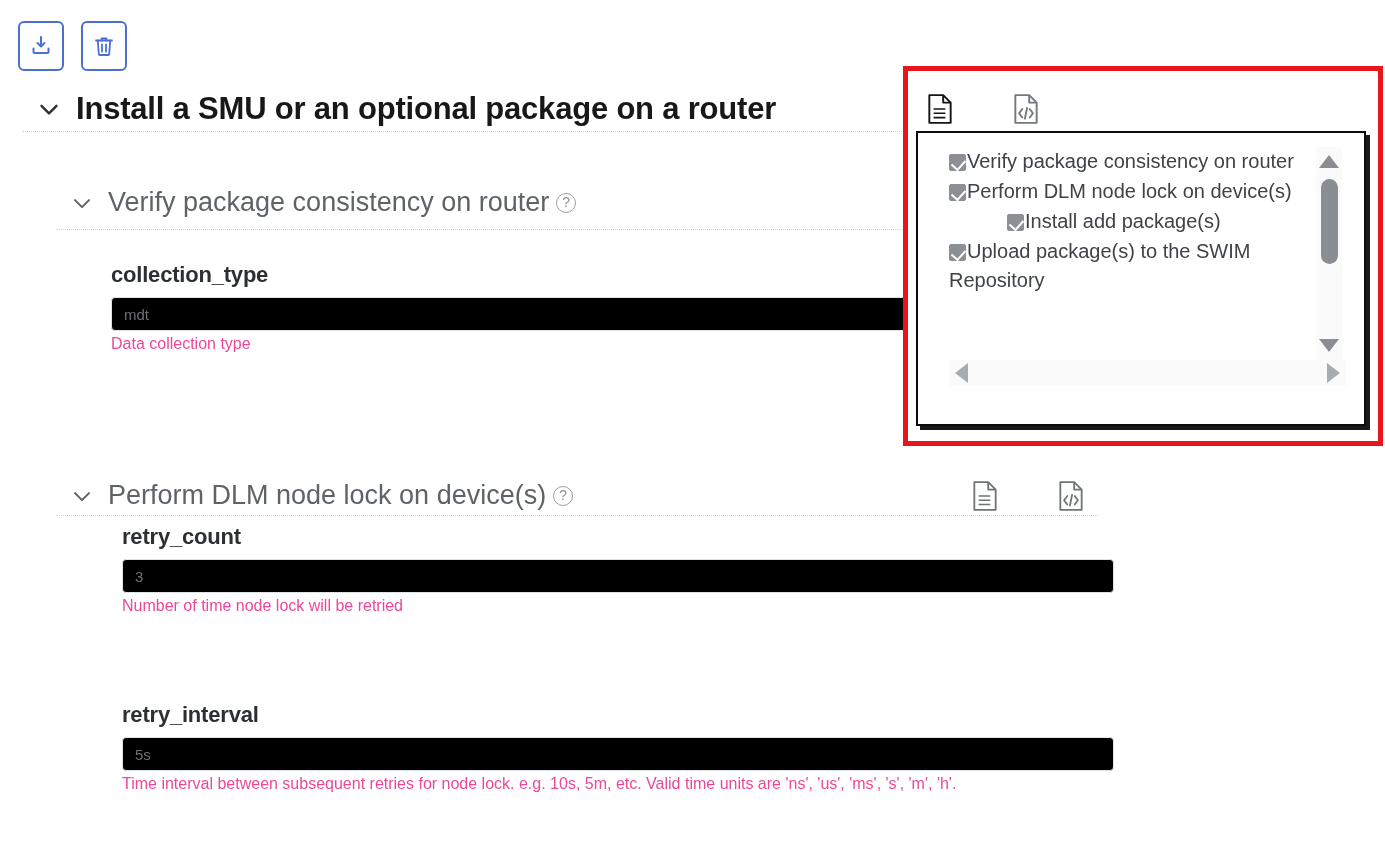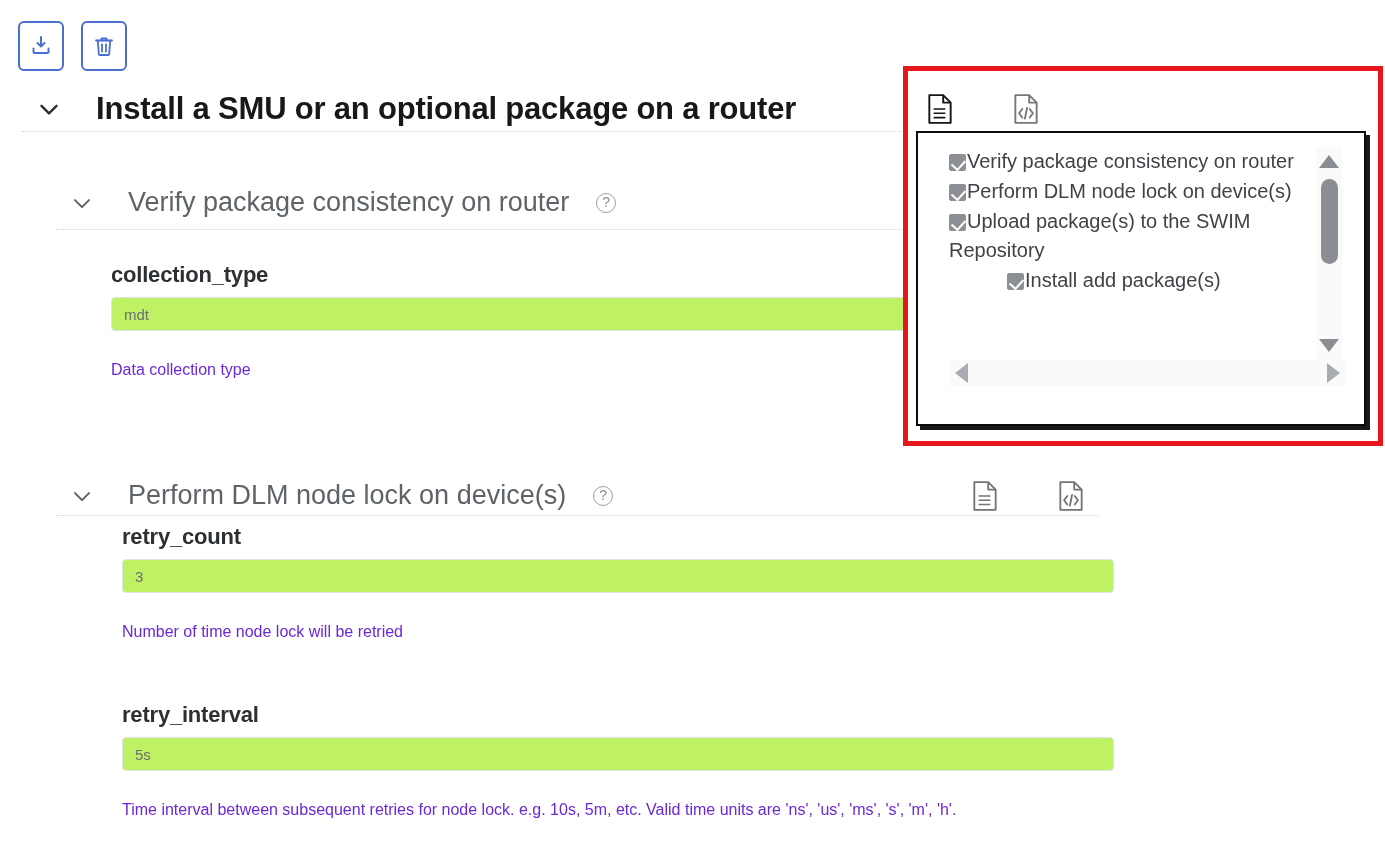--- a/index.html
+++ b/index.html
@@ -21,21 +21,20 @@
     display: flex; align-items: center; justify-content: center;
     cursor: pointer;
   }
   .icon-btn svg { display: block; }
 
   
   .section { position: absolute; }
   .sec-head {
     display: flex; align-items: center;
     border-bottom: 1px dotted #d3d3d3;
-    gap: 20px;
   }
   .chev { flex: none; display: flex; align-items: center; justify-content: center; }
   .title-main {
     font-size: 31px; font-weight: bold; color: #17181a;
     letter-spacing: -0.2px; white-space: nowrap;
   }
   .title-sub {
     font-size: 27px; font-weight: normal; color: #5e6368;
     white-space: nowrap;
   }
@@ -49,29 +48,29 @@
   .head-icons { display: flex; gap: 56px; margin-left: auto; padding-right: 12px; }
   .head-icons svg { display: block; cursor: pointer; }
 
   
   .field { position: absolute; }
   .field-label {
     font-size: 22px; font-weight: bold; color: #2c3033;
     margin-bottom: 9px; letter-spacing: -0.2px;
   }
   .field-input {
-    height: 34px; background: #bef264;
+    height: 34px; background: #000000;
     border: 1px solid #dfe2e6; border-radius: 4px;
     display: flex; align-items: center;
     padding-left: 12px;
     font-size: 15px; color: #6c7075;
     overflow: hidden; white-space: nowrap;
   }
   .field-hint {
-    margin-top: 30px; font-size: 16px; color: #6d28d9;
+    margin-top: 4px; font-size: 16px; color: #ec4899;
     white-space: nowrap;
   }
 
   
   .popup-outer {
     position: absolute; left: 903px; top: 66px;
     width: 480px; height: 380px;
     border: 5px solid #e8161a;
     background: #ffffff;
     z-index: 20;
@@ -273,25 +272,25 @@
 
     <div class="list-panel">
 
       <div class="list-inner">
         <div class="list-row">
           <span class="cb"></span><span>Verify package consistency on router</span>
         </div>
         <div class="list-row">
           <span class="cb"></span><span>Perform DLM node lock on device(s)</span>
         </div>
+        <div class="list-row indent">
+          <span class="cb"></span><span>Install add package(s)</span>
+        </div>
         <div class="list-row">
           <span class="cb"></span><span>Upload package(s) to the SWIM Repository</span>
-        </div>
-        <div class="list-row indent">
-          <span class="cb"></span><span>Install add package(s)</span>
         </div>
       </div>
 
       <div class="vsb">
         <div class="arrow-up">
           <div class="tri tri-up"></div>
         </div>
         <div class="vsb-thumb"></div>
         <div class="arrow-dn">
           <div class="tri tri-dn"></div>

